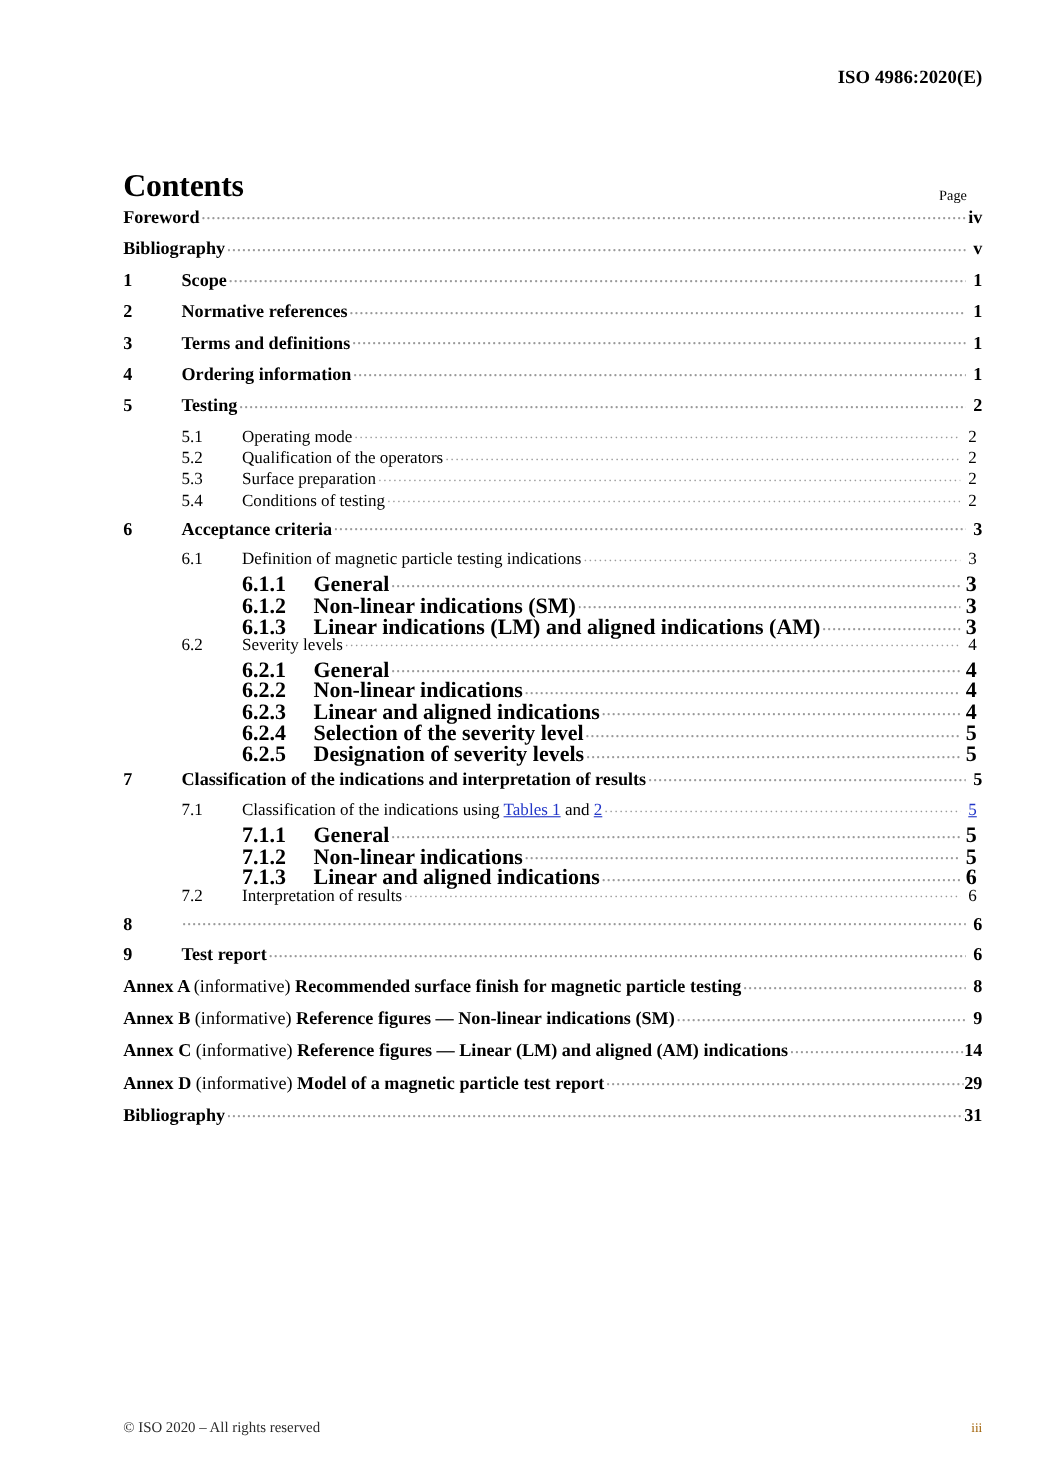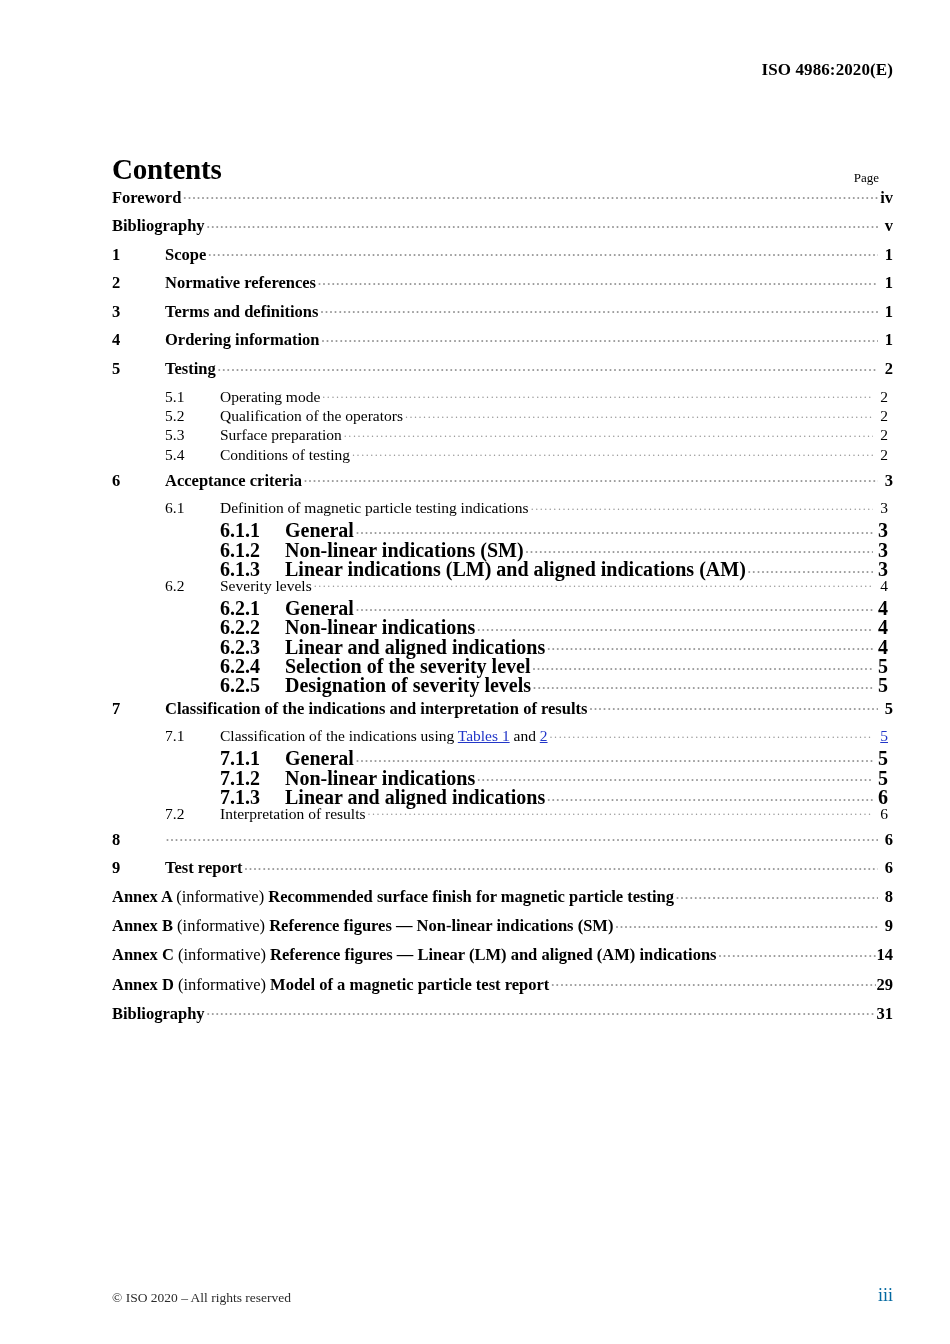--- a/index.html
+++ b/index.html
@@ -131,21 +131,21 @@
     position: absolute;
     bottom: 38px;
     left: 112px;
     right: 57px;
     display: flex;
     justify-content: space-between;
     align-items: flex-end;
     font-size: 13.5px;
     color: #2b2b2b;
   }
-  .footer-right { font-size: 18px; color: #0369a1; }
+  .footer-right { font-size: 12px; color: #a16207; }
 </style>
 </head>
 <body>
 
 <div class="page">
 
   <div class="doc-header">ISO 4986:2020(E)</div>
 
   <div class="contents-row">
     <div class="contents-title">Contents</div>

